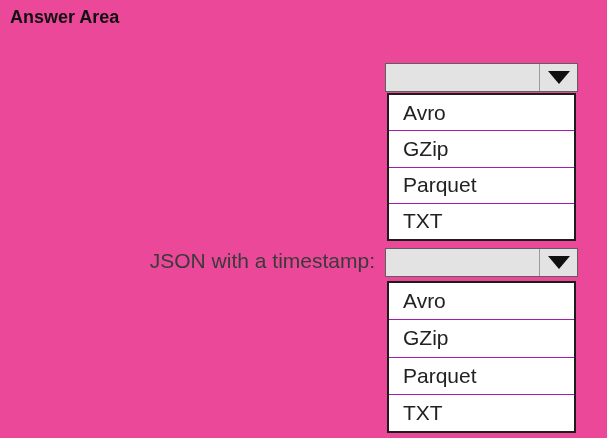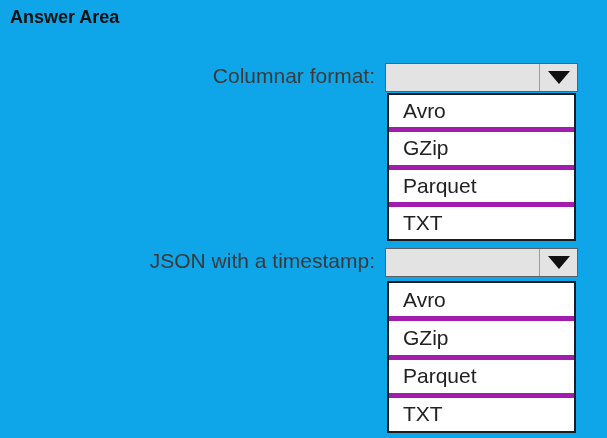--- a/index.html
+++ b/index.html
@@ -5,21 +5,21 @@
   html, body {
     margin: 0;
     padding: 0;
     background: #ffffff;
     font-family: "Liberation Sans", "DejaVu Sans", sans-serif;
   }
   #screen {
     position: relative;
     width: 607px;
     height: 438px;
-    background: #0ea5e9;
+    background: #ec4899;
     overflow: hidden;
   }
   .heading {
     position: absolute;
     left: 10px;
     top: 7px;
     font-size: 18px;
     font-weight: bold;
     color: #111111;
     letter-spacing: 0px;
@@ -95,35 +95,34 @@
 
   .option-row {
     flex: 1 1 0;
     display: flex;
     align-items: center;
     padding-left: 14px;
     font-size: 21px;
     color: #222222;
     background: #ffffff;
     cursor: pointer;
-    border-top: 5px solid #a21caf;
+    border-top: 1px solid #a21caf;
     box-sizing: border-box;
   }
   .option-row:first-child {
     border-top: none;
   }
 </style>
 </head>
 <body>
 
 <div id="screen">
 
   <div class="heading">Answer Area</div>
 
-  <div class="q-label label-1">Columnar format:</div>
 
   <div class="dropdown dropdown-1">
     <span class="dd-value"></span>
     <span class="dd-button">
       <span class="triangle-down"></span>
     </span>
   </div>
 
   <div class="option-list list-1">
     <div class="option-row">Avro</div>

